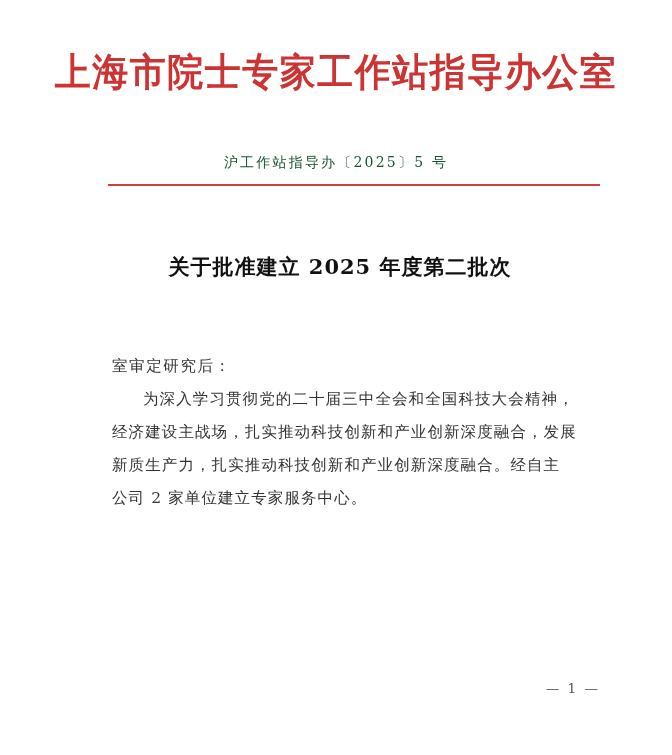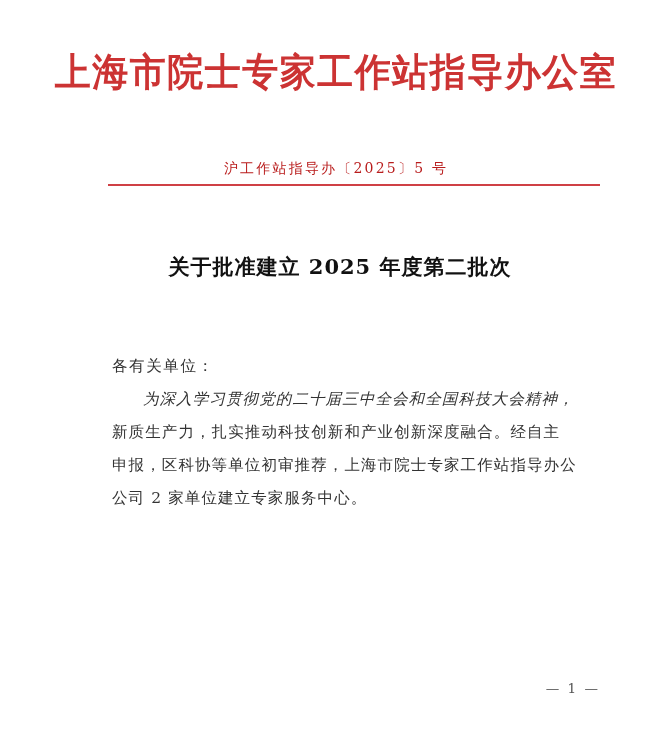--- a/index.html
+++ b/index.html
@@ -51,23 +51,22 @@
     top: 152px;
     width: 672px;
     text-align: center;
   }
   .doc-number {
     display: inline-block;
     font-family: "DejaVu Serif", "Liberation Serif", serif;
     font-size: 14px;
     line-height: 20px;
     letter-spacing: 2.2px;
-    color: #b91c1c;
+    color: #14532d;
     white-space: nowrap;
-    margin-top: 6px;
   }
 
   
   .red-rule {
     position: absolute;
     left: 108px;
     top: 184px;
     width: 492px;
     height: 2px;
     background: #cf4045;
@@ -109,21 +108,20 @@
   .body-line {
     font-family: "DejaVu Serif", "Liberation Serif", serif;
     font-size: 15.5px;
     line-height: 33px;
     letter-spacing: 1.1px;
     color: #333333;
     white-space: nowrap;
   }
   .body-line.indent {
     text-indent: 31px;
-    font-style: italic;
   }
 
   
   .page-number {
     position: absolute;
     right: 72px;
     top: 680px;
     font-family: "DejaVu Serif", "Liberation Serif", serif;
     font-size: 13.5px;
     letter-spacing: 2px;
@@ -144,23 +142,23 @@
     <div class="doc-number">沪工作站指导办〔2025〕5 号</div>
   </div>
 
   <div class="red-rule"></div>
 
   <div class="doc-title">
     <div class="doc-title-line">关于批准建立 2025 年度第二批次</div>
   </div>
 
   <div class="body-block">
-    <div class="salutation">各有关单位：</div>
+    <div class="salutation">室审定研究后：</div>
 
     <div class="body-line indent">为深入学习贯彻党的二十届三中全会和全国科技大会精神，</div>
+    <div class="body-line">经济建设主战场，扎实推动科技创新和产业创新深度融合，发展</div>
     <div class="body-line">新质生产力，扎实推动科技创新和产业创新深度融合。经自主</div>
-    <div class="body-line">申报，区科协等单位初审推荐，上海市院士专家工作站指导办公</div>
     <div class="body-line">公司 2 家单位建立专家服务中心。</div>
   </div>
 
   <div class="page-number">— 1 —</div>
 
 </div>
 
 </body></html>

